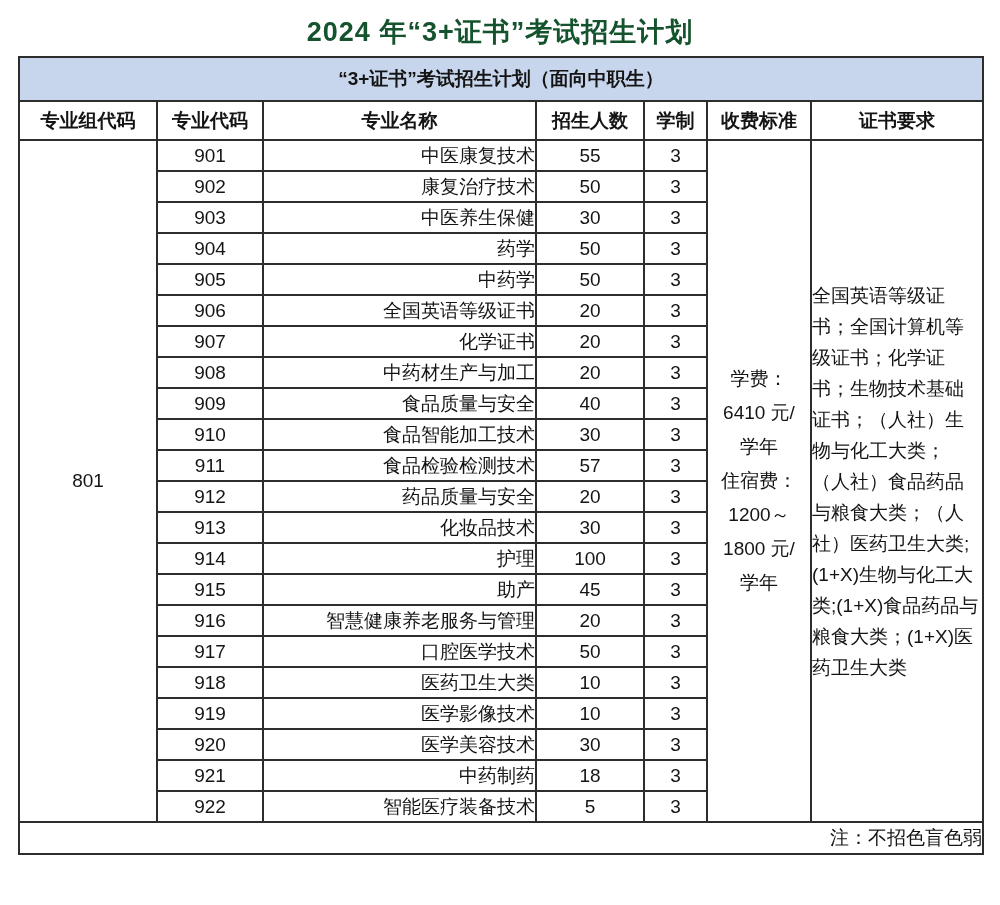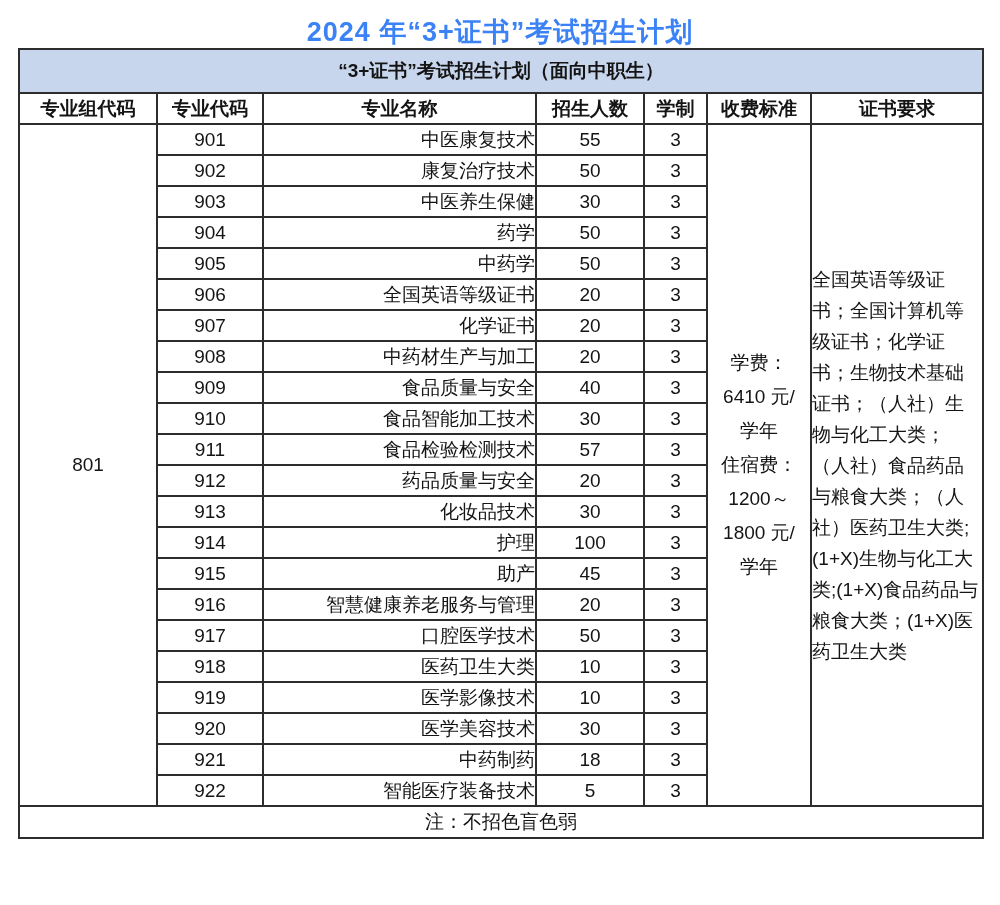--- a/index.html
+++ b/index.html
@@ -6,25 +6,25 @@
   html, body {
     margin: 0; padding: 0;
     width: 1000px; height: 905px;
     background: #ffffff;
     font-family: "Liberation Sans", sans-serif;
     color: #141414;
   }
   .page-title {
     margin: 0;
     padding-top: 14px;
-    height: 48px;
+    height: 56px;
     text-align: center;
     font-size: 27px;
     font-weight: bold;
-    color: #3b82f6;
+    color: #14532d;
     letter-spacing: 1px;
   }
   table.plan {
     border-collapse: collapse;
     table-layout: fixed;
     width: 964px;
     margin-left: 18px;
   }
   table.plan th, table.plan td {
     border: 2px solid #2d2d2d;
@@ -33,21 +33,21 @@
   }
   .band-row th {
     background: #c7d6ec;
     height: 44px;
     font-size: 19px;
     font-weight: bold;
     text-align: center;
   }
   .colhead-row th {
     background: #ffffff;
-    height: 31px;
+    height: 39px;
     font-size: 19px;
     font-weight: bold;
     text-align: center;
   }
   tbody td { height: 31px; font-size: 19px; background: #ffffff; }
   .num { text-align: center; }
   .name-cell { text-align: right; padding-left: 12px; }
   .group-cell { font-size: 19px; }
   .fee-cell {
     text-align: center;
@@ -59,21 +59,21 @@
   .cert-cell {
     text-align: left;
     vertical-align: middle;
     padding: 0 6px 0 10px;
     line-height: 31px;
     font-size: 19px;
   }
   .note-row td {
     height: 32px;
     font-size: 19px;
-    text-align: center;
+    text-align: right;
     padding-left: 10px;
     background: #ffffff;
   }
 </style>
 </head>
 <body>
 
 <h1 class="page-title">2024 年“3+证书”考试招生计划</h1>
 
 <table class="plan">

